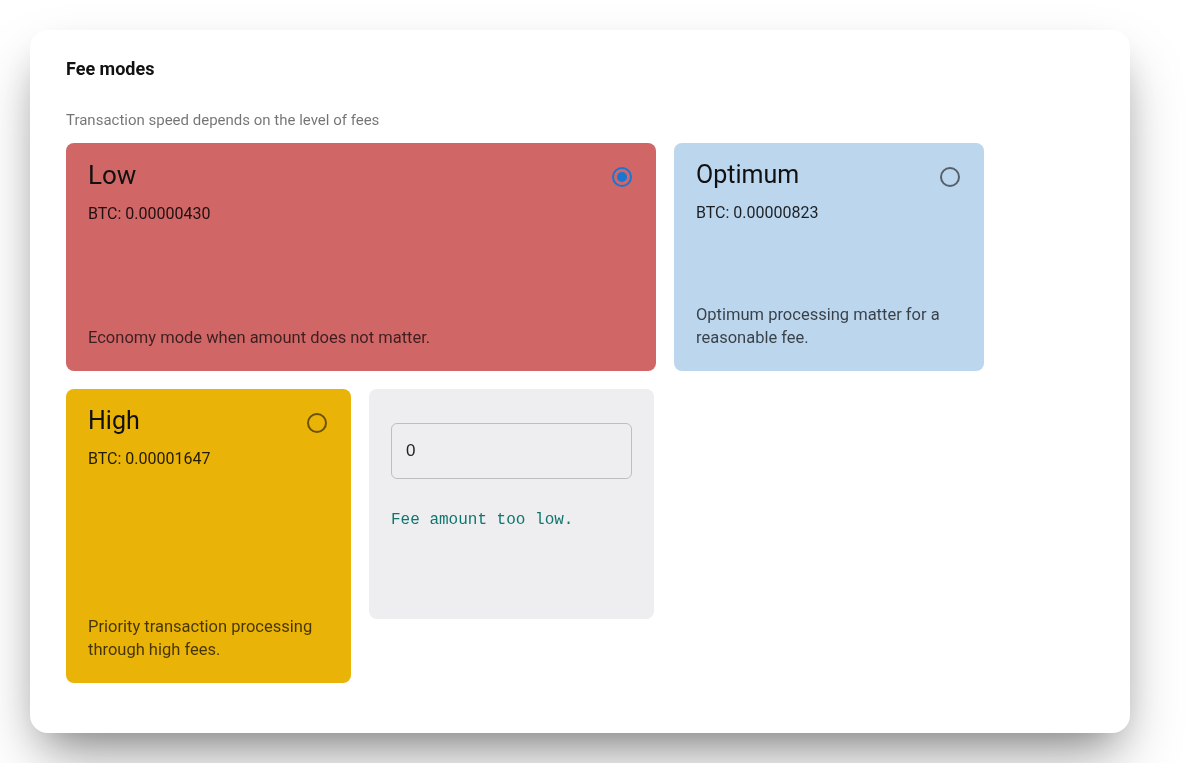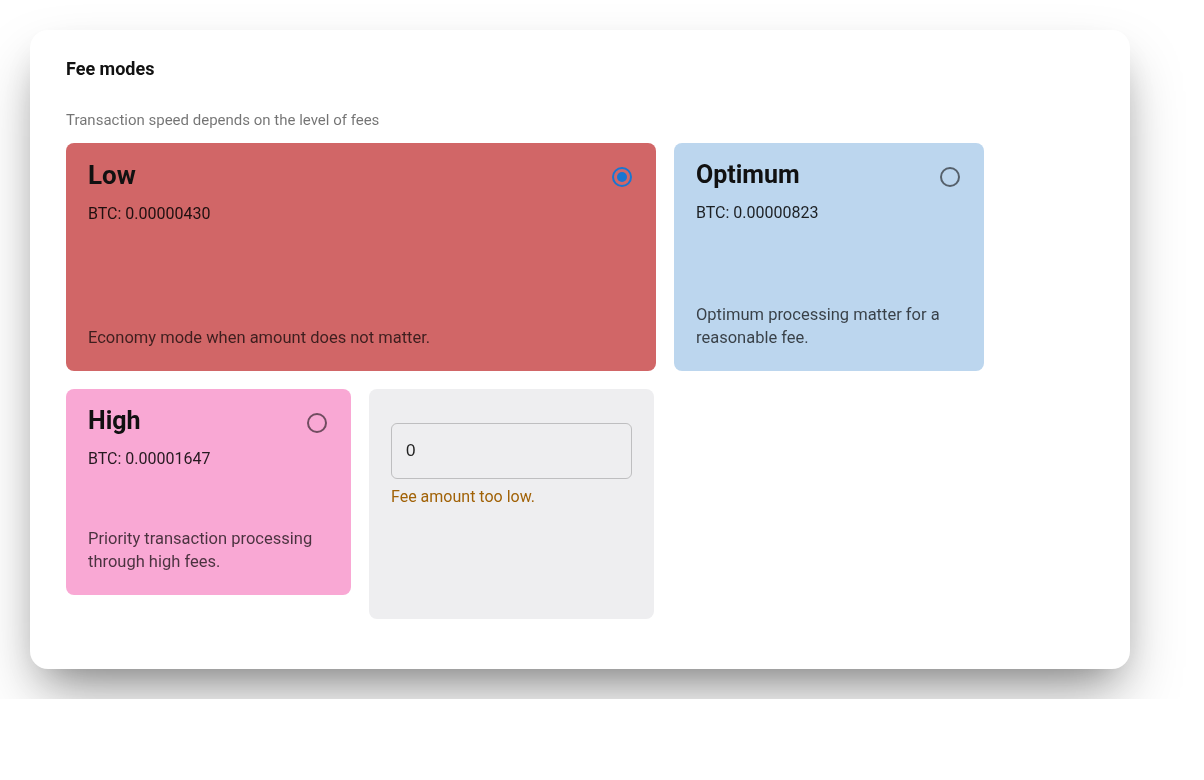--- a/index.html
+++ b/index.html
@@ -44,36 +44,36 @@
       height: 228px;
       background: #d16667;
     }
     .tile-medium {
       flex: 0 0 310px;
       height: 228px;
       background: #bcd6ee;
     }
     .tile-high {
       flex: 0 0 285px;
-      height: 206px;
-      background: #f9a8d4;
+      height: 294px;
+      background: #eab308;
     }
     .tile-custom {
       flex: 0 0 285px;
       height: 230px;
       background: #eeeef0;
     }
     .tile-top {
       display: flex;
       align-items: flex-start;
       justify-content: space-between;
     }
     .tile-title {
       font-size: 26px;
-      font-weight: 700;
+      font-weight: 400;
       color: #111;
       line-height: 1.1;
     }
     .tile-title.small {
       font-size: 25px;
     }
     .tile-sub {
       margin-top: 14px;
       font-size: 16px;
       color: rgba(0,0,0,0.85);
@@ -109,23 +109,24 @@
       border: 1px solid rgba(0,0,0,0.2);
       border-radius: 6px;
       background: #fff0;
       padding: 0 14px;
       font-size: 17px;
       color: #222;
       outline: none;
       background-color: rgba(255,255,255,0.0);
     }
     .error-text {
-      margin-top: 8px;
+      margin-top: 32px;
       font-size: 16px;
-      color: #a16207;
+      color: #0f766e;
+      font-family: Liberation Mono, monospace;
     }
   </style>
 </head>
 <body>
 
 <div class="card">
 
   <div class="header-title">Fee modes</div>
   <div class="header-subtitle">Transaction speed depends on the level of fees</div>
 

